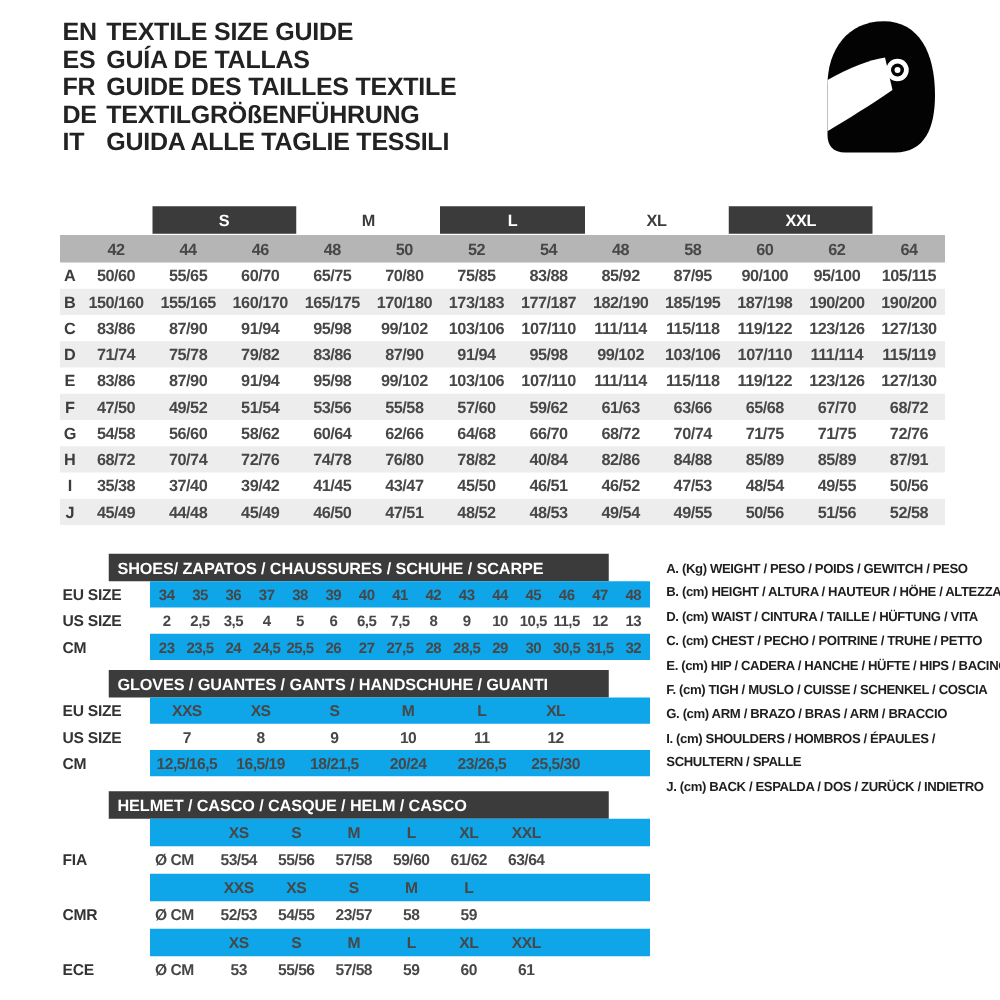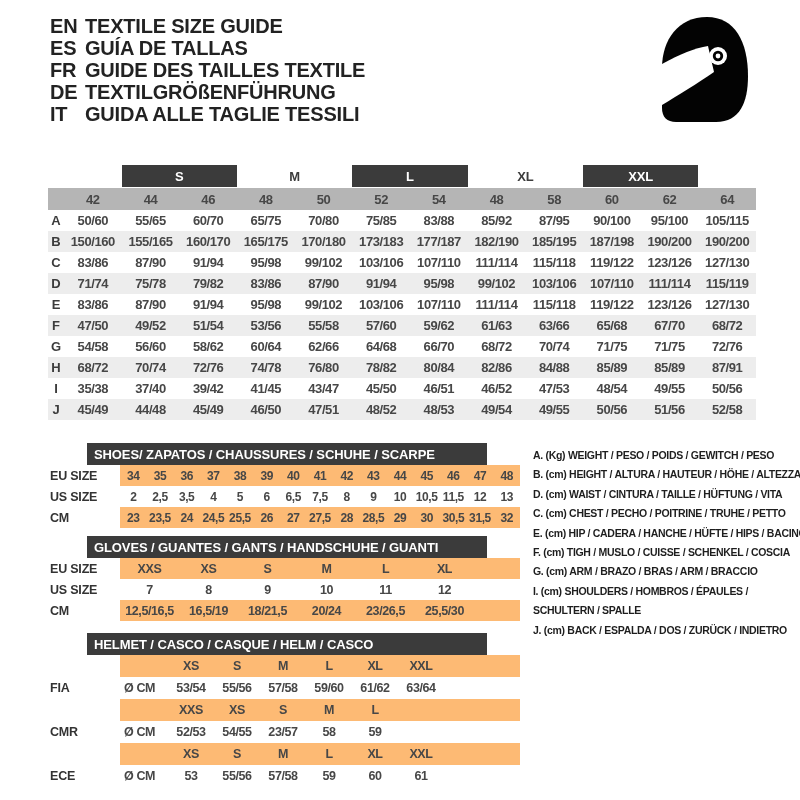--- a/index.html
+++ b/index.html
@@ -39,21 +39,21 @@
   #gloves { top:536px; }
   #helmet { top:633px; }
   .sec-bar { margin-left:39px; width:400px; height:22px; background:#3b3b3b;
     color:#fff; font-weight:bold; font-size:13px; display:flex; align-items:center;
     padding-left:7px; letter-spacing:-0.1px; }
   .sec-row { display:flex; height:21px; align-items:stretch; }
   #helmet .sec-row { height:22px; }
   .row-label { width:72px; display:flex; align-items:center; padding-left:2px;
     font-weight:bold; font-size:12.5px; color:#333; letter-spacing:-0.2px; }
   .sec-grid { width:400px; display:grid; }
-  .sec-grid.shade { background:#fdba74; }
+  .sec-grid.shade { background:#0ea5e9; }
   .sec-grid .cell { font-size:12px; letter-spacing:-0.4px; }
   #gloves .sec-grid .cell, #helmet .sec-grid .cell { font-size:12.5px; }
   .cell.ocm { justify-content:flex-start; padding-left:4px; }
 
   
   .legend { position:absolute; left:533px; top:446px; width:264px; }
   .legend-line { white-space:nowrap; line-height:19.4px; font-size:10.5px;
     font-weight:bold; color:#1e1e1e; letter-spacing:-0.3px; }
 </style>
 </head>
@@ -226,21 +226,21 @@
           <div class="cell">72/76</div>
         </div>
         <div class="t-grid-row trow striped">
           <div class="rl">H</div>
           <div class="cell">68/72</div>
           <div class="cell">70/74</div>
           <div class="cell">72/76</div>
           <div class="cell">74/78</div>
           <div class="cell">76/80</div>
           <div class="cell">78/82</div>
-          <div class="cell">80/84</div>
+          <div class="cell">40/84</div>
           <div class="cell">82/86</div>
           <div class="cell">84/88</div>
           <div class="cell">85/89</div>
           <div class="cell">85/89</div>
           <div class="cell">87/91</div>
         </div>
         <div class="t-grid-row trow">
           <div class="rl">I</div>
           <div class="cell">35/38</div>
           <div class="cell">37/40</div>

